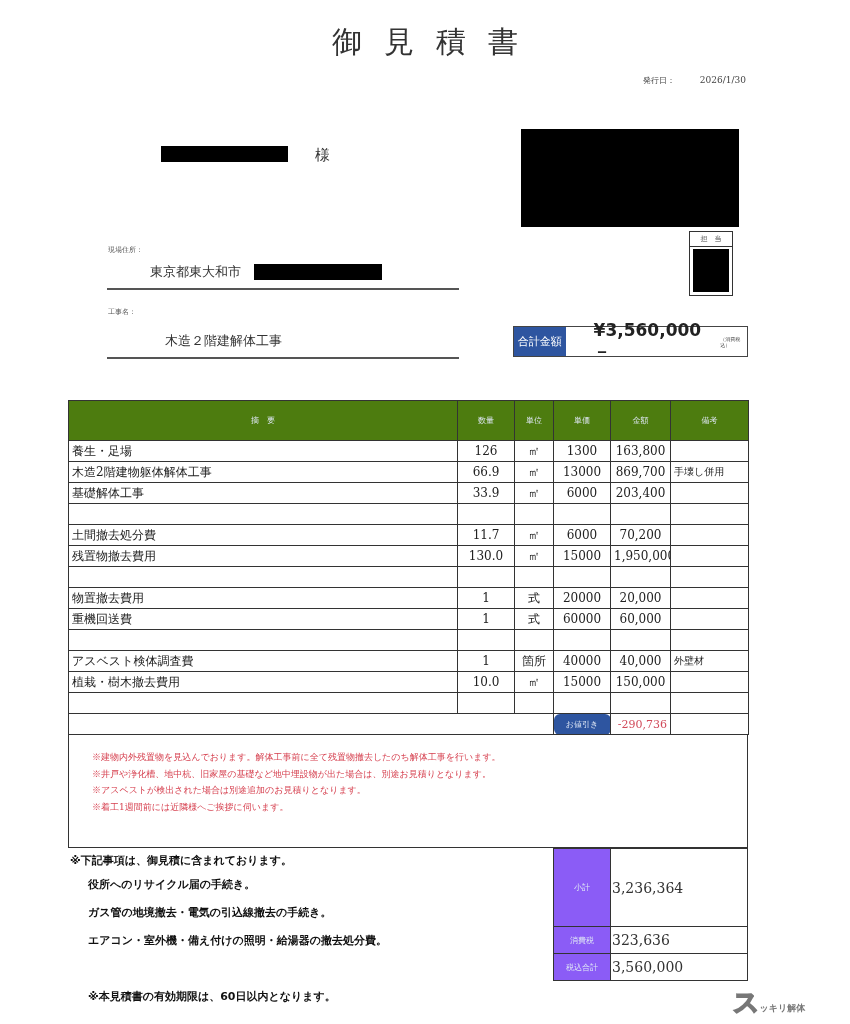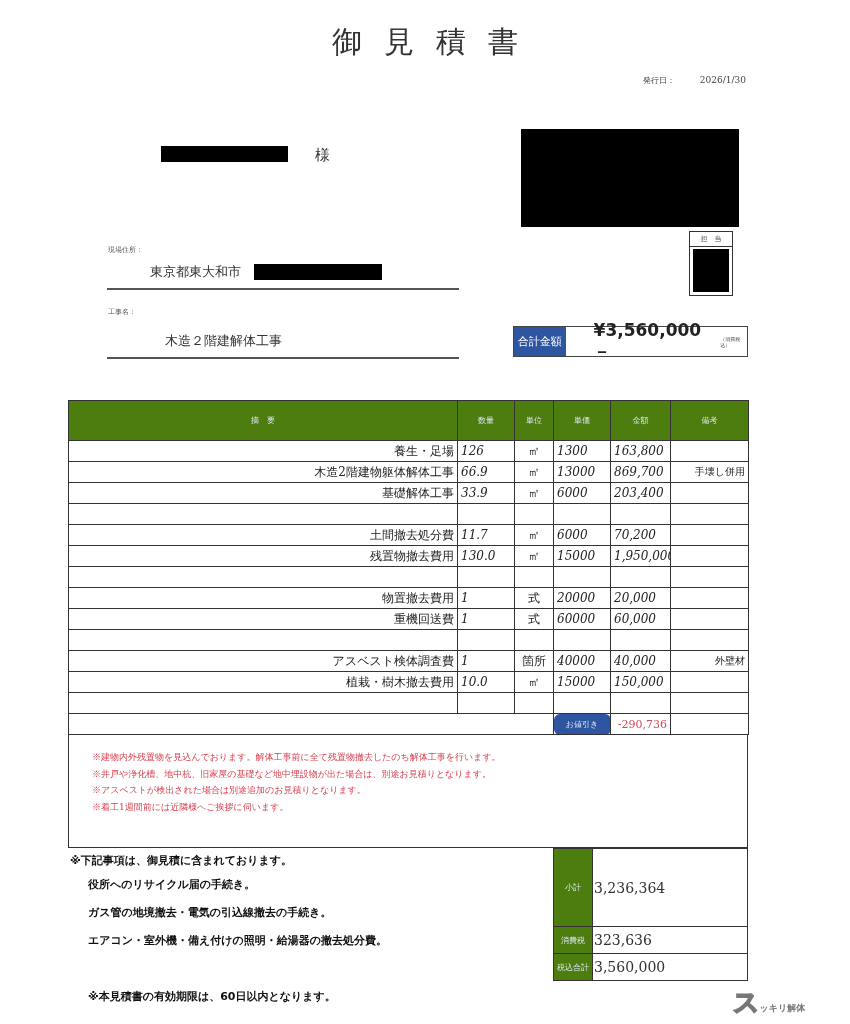--- a/index.html
+++ b/index.html
@@ -18,32 +18,32 @@
   .tanto-h { height:14px; border-bottom:1px solid #333; font-size:7px; text-align:center; line-height:14px; color:#444; }
   .tanto-b { position:absolute; left:3px; top:17px; right:3px; bottom:3px; background:#000; }
   .total-box { left:513px; top:326px; width:235px; height:31px; border:1px solid #444; box-sizing:border-box; display:flex; align-items:center; }
   .total-lbl { background:#2e55a0; color:#fff; height:100%; width:58px; display:flex; align-items:center; justify-content:center; font-size:11px; font-family:"DejaVu Sans", sans-serif; }
   .total-amt { font-size:17px; font-family:"DejaVu Sans", sans-serif; color:#222; margin-left:28px; font-weight:bold; }
   .total-note { font-size:5px; margin-left:16px; color:#444; }
 
   table.est { position:absolute; left:68px; top:400px; border-collapse:collapse; table-layout:fixed; width:680px; }
   table.est td, table.est th { border:1px solid #333; height:21px; padding:0 3px; font-size:12px; box-sizing:border-box; white-space:nowrap; overflow:hidden; }
   table.est th { background:#4d7c0f; color:#dfe7f5; font-weight:normal; font-size:8px; height:40px; }
-  table.est td.desc { text-align:right; }
-  table.est td.num { text-align:left;font-style:italic; }
+  table.est td.desc { text-align:left; }
+  table.est td.num { text-align:center; }
   table.est td.unit { text-align:center; }
-  table.est td.note { text-align:right; font-size:10px; }
+  table.est td.note { text-align:left; font-size:10px; }
   .disc-lbl { background:#2e55a0 !important; color:#dfe7f5; font-size:8px !important; text-align:center;border-radius:6px; }
   .disc-val { color:#d14a5a; text-align:right; font-size:11px !important; }
   .notes-box { left:68px; top:734px; width:680px; height:114px; border:1px solid #333; box-sizing:border-box; padding:14px 0 0 23px; }
   .notes-box div { color:#d6404f; font-size:9px; line-height:16.5px; }
   .incl { left:70px; font-weight:bold; font-size:11px; color:#111; font-family:"DejaVu Sans", sans-serif; }
   .sum-tbl { position:absolute; left:553px; top:848px; border-collapse:collapse; width:195px; }
   .sum-tbl td { border:1px solid #333; box-sizing:border-box; }
-  .sum-lbl { background:#4d7c0f; color:#dfe7f5; font-size:8px; text-align:center; width:39px;font-family:Liberation Mono, monospace; }
+  .sum-lbl { background:#8b5cf6; color:#dfe7f5; font-size:8px; text-align:center; width:57px;font-family:Liberation Mono, monospace; }
   .sum-val { text-align:left; padding-right:14px; font-size:14px; color:#333; }
   .logo { left:733px; top:985px; font-family:"DejaVu Sans", sans-serif; color:#666; }
   .logo .big { font-size:26px; font-weight:bold; color:#fff; -webkit-text-stroke:1.5px #777; }
   .logo .rest { font-size:9px; font-weight:bold; color:#777; }
 </style>
 </head>
 <body>
 
 <div class="abs title">御見積書</div>
 <div class="abs issue">

